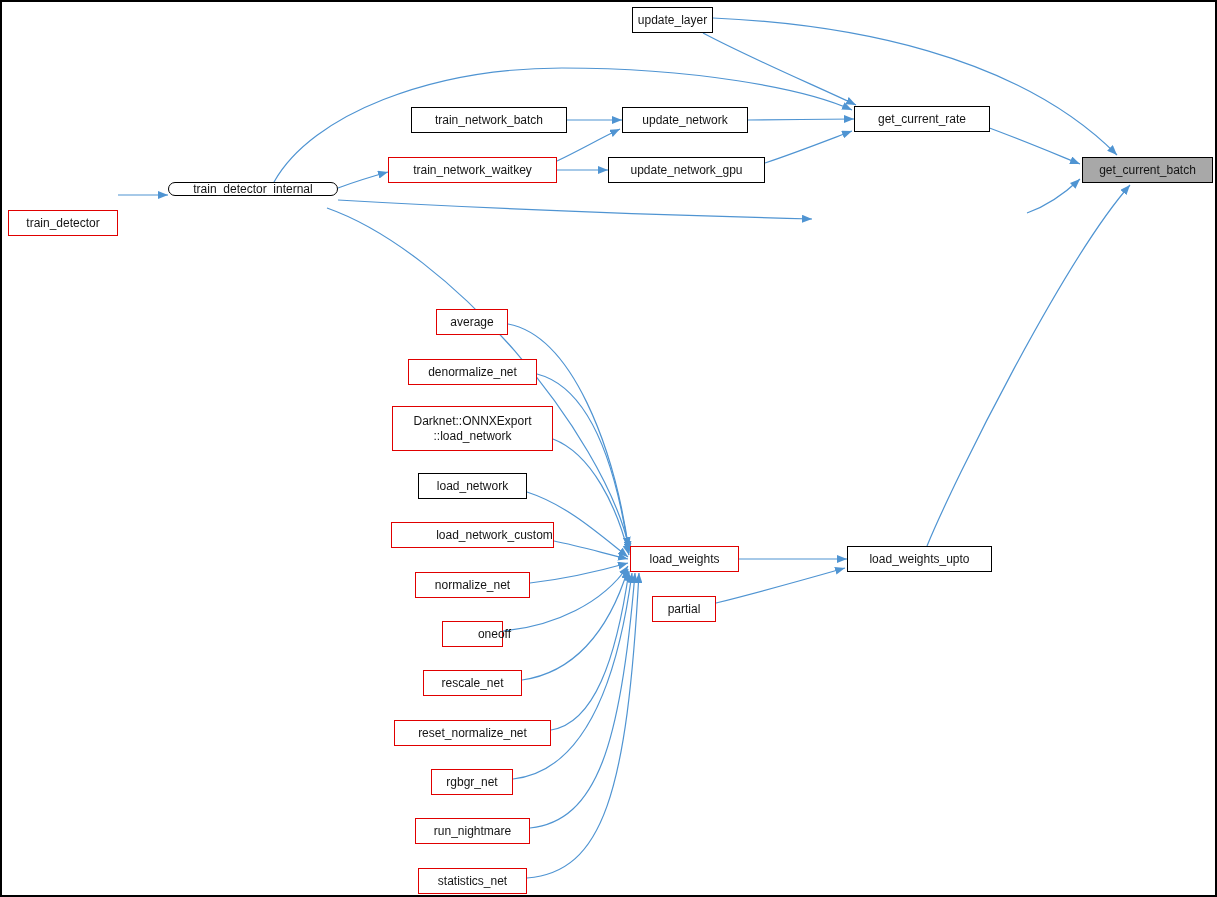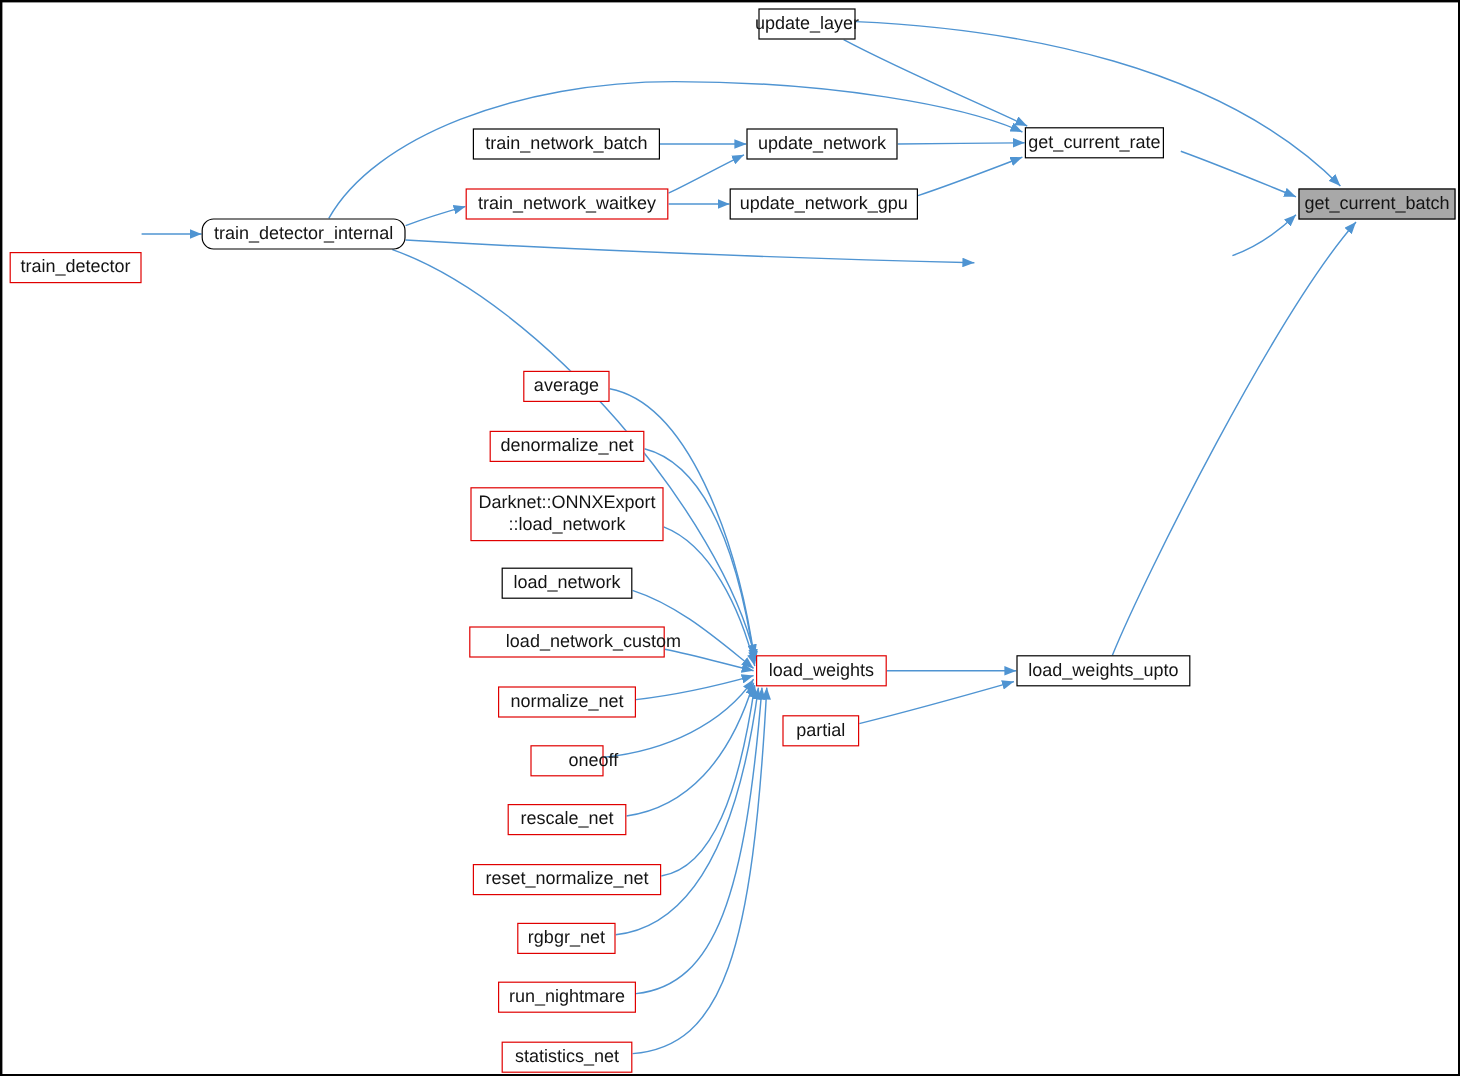--- a/index.html
+++ b/index.html
@@ -14,21 +14,21 @@
   }
   #edges{position:absolute;left:0;top:0;width:100%;height:100%;}
   .edge{fill:none;stroke:var(--edge,#4f94d2);stroke-width:1.2px;}
   .node{
     position:absolute;
     display:flex;align-items:center;justify-content:center;
     box-sizing:border-box;
     background:var(--node-fill,#fff);
     border:1px solid var(--node-border,#000);
     color:var(--text,#141414);
-    font-size:15px;line-height:1.25;
+    font-size:12px;line-height:1.25;
     text-align:center;white-space:pre-line;
     cursor:pointer;
     z-index:2;
   }
   .node.truncated{border-color:var(--red,#e00000);}
   .node.focus{background:var(--focus,#a8a8a8);border-color:var(--node-border,#000);}
 </style>
 </head>
 <body>
 
@@ -63,28 +63,28 @@
       <path d="M552,539 C577,544 601,551 626,557" class="edge" marker-end="url(#arrow)"></path>
       <path d="M528,581 C563,577 594,570 626,561" class="edge" marker-end="url(#arrow)"></path>
       <path d="M501,629 C553,624 601,601 626,564" class="edge" marker-end="url(#arrow)"></path>
       <path d="M520,678 C570,671 606,632 626,567" class="edge" marker-end="url(#arrow)"></path>
       <path d="M549,728 C592,721 614,658 627,569" class="edge" marker-end="url(#arrow)"></path>
       <path d="M511,777 C575,770 613,698 630,571" class="edge" marker-end="url(#arrow)"></path>
       <path d="M528,826 C595,819 619,742 633,571" class="edge" marker-end="url(#arrow)"></path>
       <path d="M525,876 C601,870 625,792 637,571" class="edge" marker-end="url(#arrow)"></path>
     </svg>
 <div class="node normal" style="left: 630px; top: 5px; width: 81px; height: 26px;">update_layer</div>
-    <div class="node normal" style="left: 392px; top: 105px; width: 156px; height: 26px;">train_network_batch</div>
+    <div class="node normal" style="left: 409px; top: 105px; width: 156px; height: 26px;">train_network_batch</div>
     <div class="node normal" style="left: 620px; top: 105px; width: 126px; height: 26px;">update_network</div>
-    <div class="node normal" style="left: 852px; top: 104px; width: 116px; height: 26px;">get_current_rate</div>
+    <div class="node normal" style="left: 852px; top: 104px; width: 136px; height: 26px;">get_current_rate</div>
     <div class="node truncated" style="left: 386px; top: 155px; width: 169px; height: 26px;">train_network_waitkey</div>
     <div class="node normal" style="left: 606px; top: 155px; width: 157px; height: 26px;">update_network_gpu</div>
     <div class="node focus" style="left: 1080px; top: 155px; width: 131px; height: 26px;">get_current_batch</div>
     <div class="node truncated" style="left: 6px; top: 180px; width: 110px; height: 26px; margin-top: 28px;">train_detector</div>
-    <div class="node normal" style="left: 166px; top: 180px; width: 170px; height: 26px; border-radius: 10px;">train_detector_internal</div>
+    <div class="node normal" style="left: 166px; top: 180px; width: 170px; height: 14px; border-radius: 10px;">train_detector_internal</div>
     <div class="node truncated" style="left: 434px; top: 307px; width: 72px; height: 26px;">average</div>
     <div class="node truncated" style="left: 406px; top: 357px; width: 129px; height: 26px;">denormalize_net</div>
     <div class="node truncated" style="left: 390px; top: 404px; width: 161px; height: 45px;">Darknet::ONNXExport
 ::load_network</div>
     <div class="node normal" style="left: 416px; top: 471px; width: 109px; height: 26px;">load_network</div>
     <div class="node truncated" style="left: 389px; top: 520px; width: 163px; height: 26px; padding-left: 44px;">load_network_custom</div>
     <div class="node truncated" style="left: 413px; top: 570px; width: 115px; height: 26px;">normalize_net</div>
     <div class="node truncated" style="left: 628px; top: 544px; width: 109px; height: 26px; text-align: right;">load_weights</div>
     <div class="node truncated" style="left: 650px; top: 594px; width: 64px; height: 26px;">partial</div>
     <div class="node normal" style="left: 845px; top: 544px; width: 145px; height: 26px;">load_weights_upto</div>

